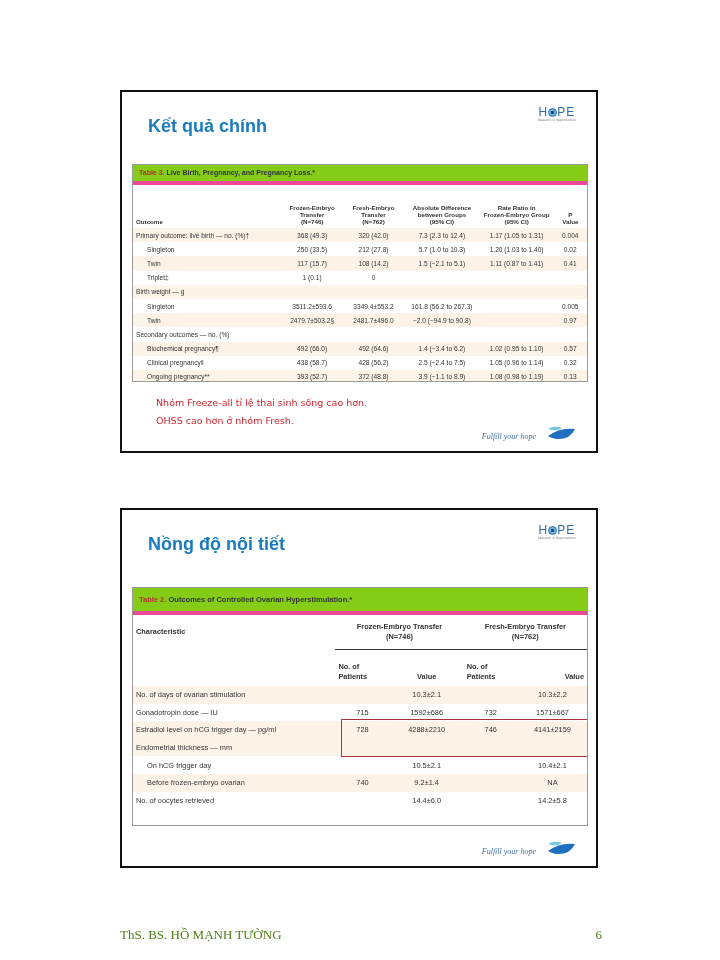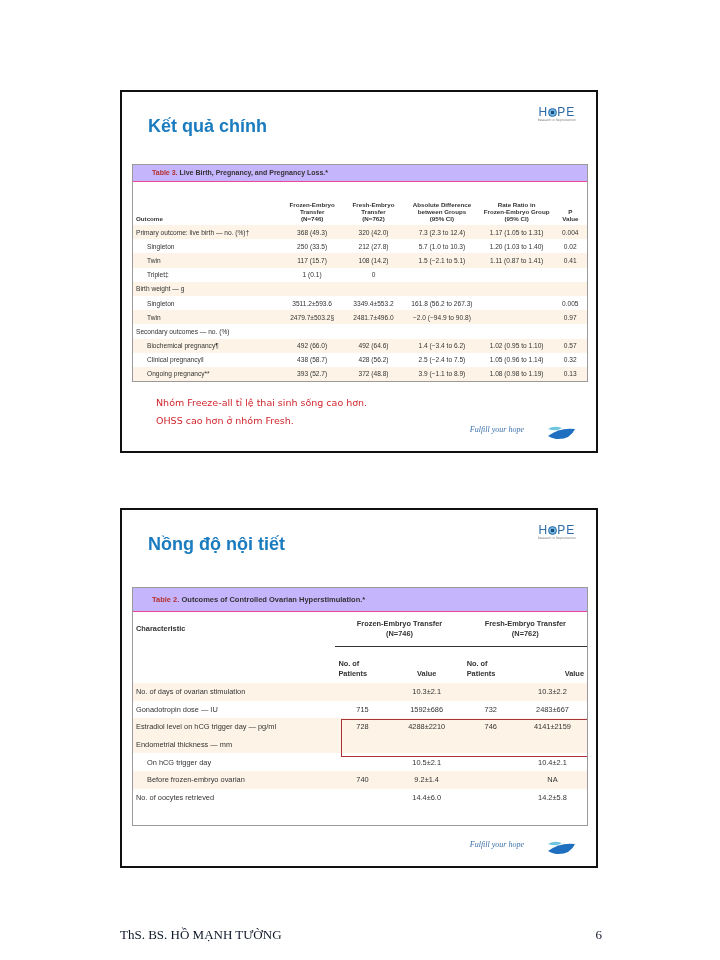--- a/index.html
+++ b/index.html
@@ -7,24 +7,24 @@
   .slide { position:absolute; left:120px; width:478px; border:2px solid #111; background:#fff; box-sizing:border-box; }
   .slide1 { top:90px; height:363px; }
   .slide2 { top:508px; height:360px; }
   .slide-title { position:absolute; left:26px; color:#1a7bbf; font-family:"Liberation Sans", sans-serif; font-weight:bold; font-size:18px; }
   .slide1 .slide-title { top:24px; }
   .slide2 .slide-title { top:24px; }
   .hope-logo { position:absolute; right:20px; top:14px; text-align:center;margin-left:13px; }
   .hope-text { font-family:"Liberation Sans", sans-serif; font-size:12px; color:#2d6aa6; letter-spacing:1px; line-height:12px; }
   .hope-o { display:inline-block; width:9px; height:9px; border-radius:50%; border:1.5px solid #2d6aa6; background:radial-gradient(circle,#1a4e80 35%,#6fb4de 40%); vertical-align:-1px; box-sizing:border-box; }
   .hope-sub { font-size:3px; color:#777; line-height:4px; }
-  .footer-brand { position:absolute; right:20px; bottom:10px; display:flex; align-items:flex-start; gap:20px; }
+  .footer-brand { position:absolute; right:20px; bottom:10px; display:flex; align-items:flex-end; gap:8px; }
   .fulfill { font-family:"Liberation Serif", serif; font-style:italic; font-size:8px; color:#3a6fa8; }
   .table-box { position:absolute; left:10px; right:8px; border:1px solid #9a9a9a; background:#fff; font-family:"Liberation Sans", sans-serif; color:#333; }
-  .table-caption { background:#c4b5fd; border-bottom:1px solid #ec4899; padding:0 19px; font-size:7px; font-weight:bold; color:#333; }
+  .table-caption { background:#84cc16; border-bottom:4px solid #ec4899; padding:0 6px; font-size:7px; font-weight:bold; color:#333; }
   .table-caption .tnum { color:#b5302e; }
   table { border-collapse:collapse; width:100%; font-size:6.6px; }
   td, th { padding:0 3px; white-space:nowrap; }
   th { font-weight:bold; color:#333; vertical-align:bottom; text-align:center; }
   tr.shade td { background:#fdf4e7; }
   td.num { text-align:center; }
   td.ind { padding-left:14px; }
   .t3 { top:72px; height:216px; overflow:hidden; }
   .t3 .table-caption { height:16px; line-height:16px; }
   .t3 tr.head th { height:40px; padding-bottom:3px; font-size:6.2px; line-height:7px; }
@@ -32,21 +32,21 @@
   .t3 .last-row td { border-bottom:none; }
   .note { position:absolute; left:34px; font-size:9.5px; color:#d0262c; line-height:18px; }
   .t2 { top:77px; height:237px; overflow:hidden; }
   .t2 .table-caption { height:23px; line-height:23px; font-size:7.5px; }
   .t2 table { font-size:7.4px; }
   .t2 tr.grp th { height:34px; font-weight:bold; vertical-align:middle; line-height:10px; }
   .t2 tr.sub th { font-weight:bold; height:32px; vertical-align:bottom; padding-bottom:4px; line-height:10px; }
   .t2 tr.row td { height:17.6px; }
   .grp-line { border-bottom:1px solid #333; }
   .highlight { position:absolute; border:1.5px solid #a8313a; left:208px; top:131px; width:248px; height:38px; box-sizing:border-box; pointer-events:none; }
-  .page-footer { position:absolute; top:927px; left:120px; right:118px; font-family:"Liberation Serif", serif; font-size:13px; color:#0f172a; display:flex; justify-content:space-between; }
+  .page-footer { position:absolute; top:927px; left:120px; right:118px; font-family:"Liberation Serif", serif; font-size:13px; color:#4d7c0f; display:flex; justify-content:space-between; }
 </style>
 </head>
 <body>
 
 <div class="slide slide1">
   <div class="slide-title">Kết quả chính</div>
   <div class="hope-logo">
     <div class="hope-text"><span>H</span><span class="hope-o"></span><span>PE</span></div>
     <div class="hope-sub">Research in Reproduction</div>
   </div>
@@ -216,21 +216,21 @@
             <td class="num"></td>
             <td class="num">10.3±2.1</td>
             <td class="num"></td>
             <td class="num">10.3±2.2</td>
       </tr>
       <tr class="row">
         <td>Gonadotropin dose — IU</td>
             <td class="num">715</td>
             <td class="num">1592±686</td>
             <td class="num">732</td>
-            <td class="num">2483±667</td>
+            <td class="num">1571±667</td>
       </tr>
       <tr class="row shade">
         <td>Estradiol level on hCG trigger day — pg/ml</td>
             <td class="num">728</td>
             <td class="num">4288±2210</td>
             <td class="num">746</td>
             <td class="num">4141±2159</td>
       </tr>
       <tr class="row shade">
         <td>Endometrial thickness — mm</td>

